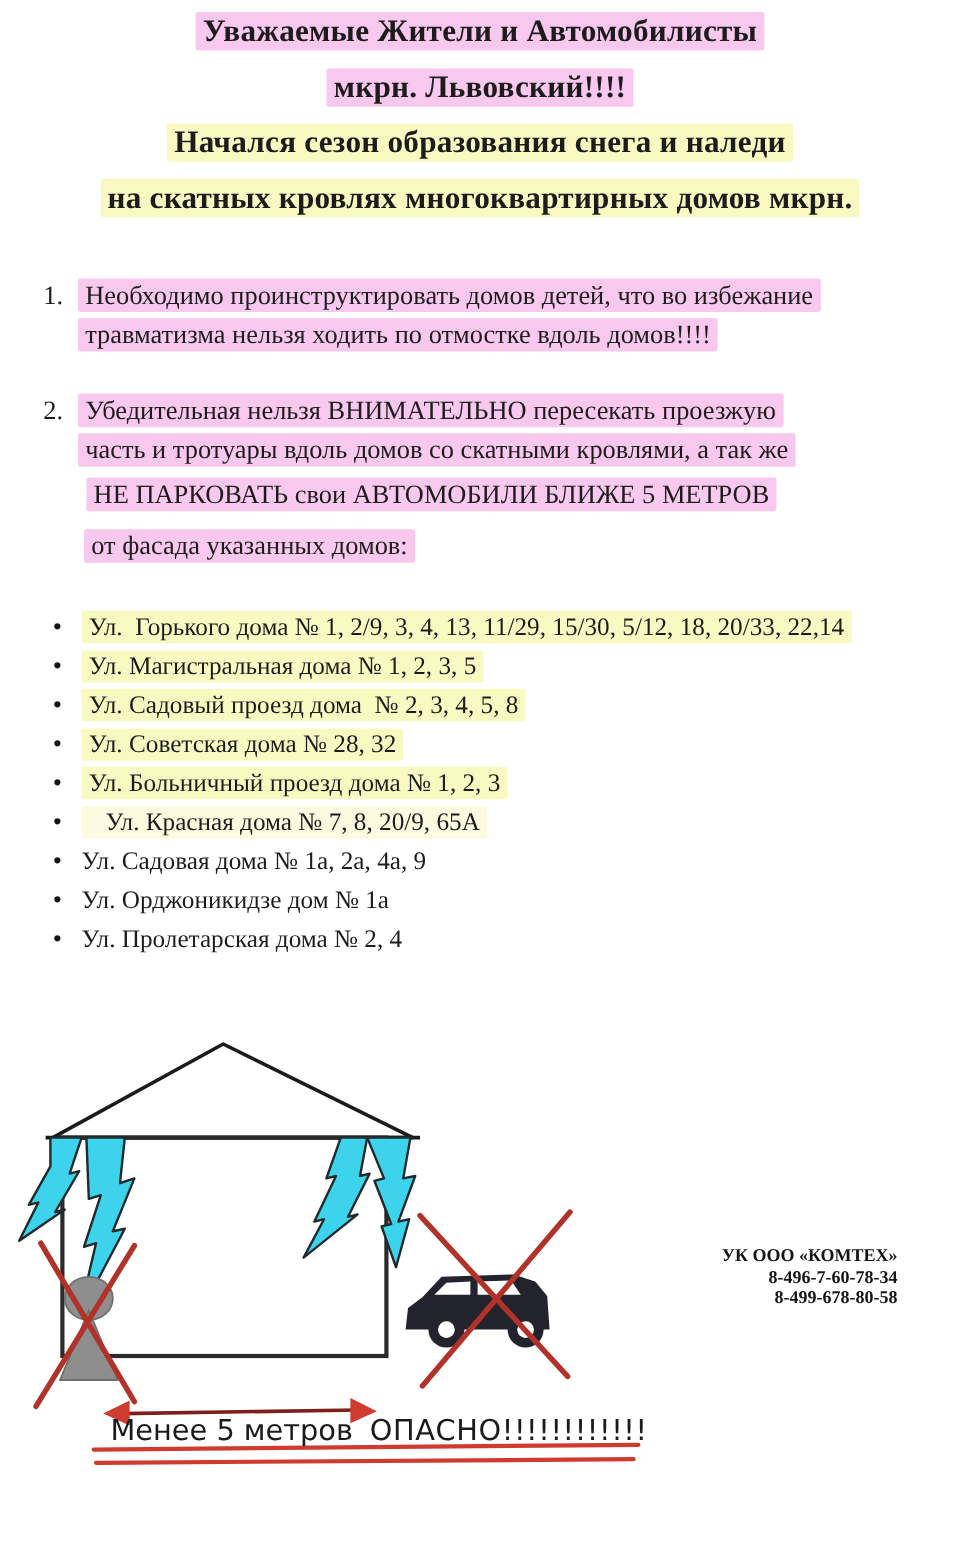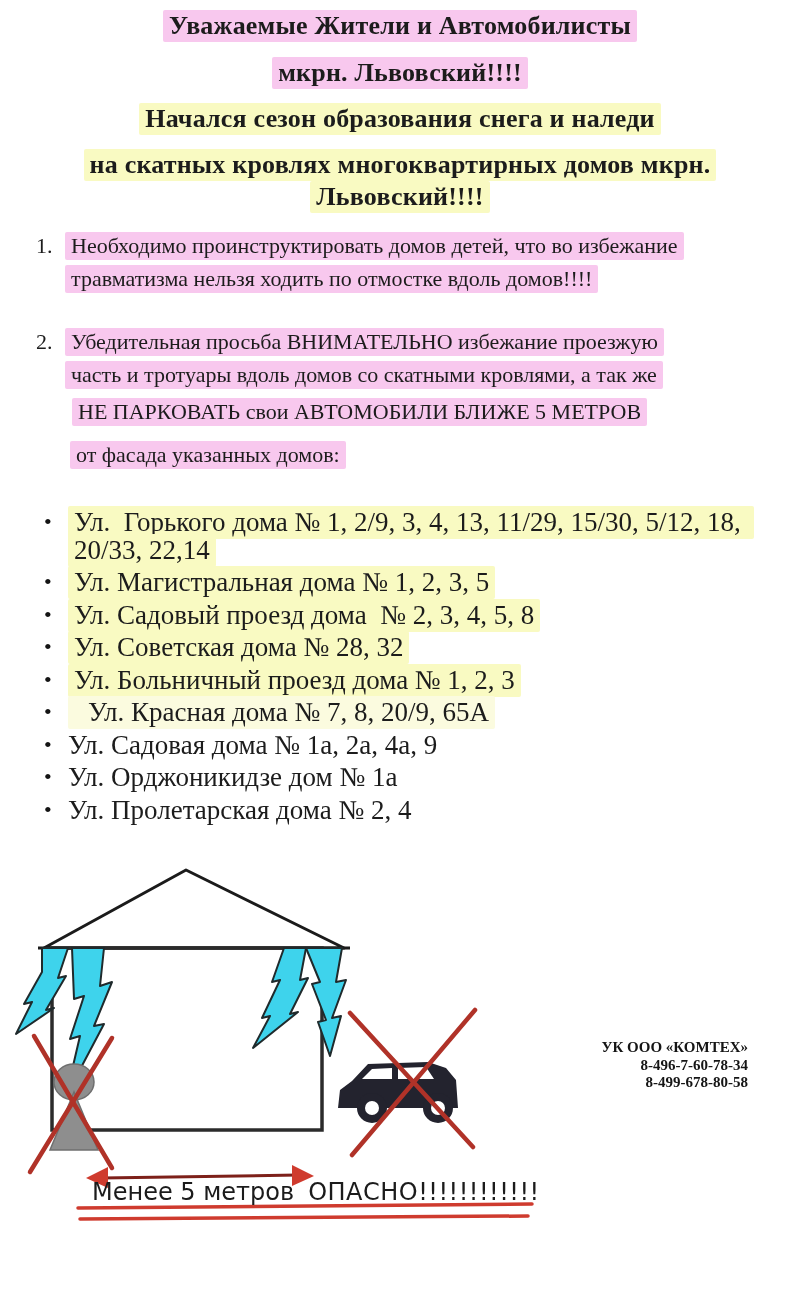--- a/index.html
+++ b/index.html
@@ -16,21 +16,21 @@
   
   .title-line{position:absolute;left:0;width:100%;text-align:center;
     font-weight:bold;font-size:26px;line-height:32px;letter-spacing:.2px;}
   
   .num-item{position:absolute;left:36px;width:748px;font-size:22px;line-height:33px;}
   .num-item .num{position:absolute;left:0;top:0;}
   .num-item .lines{margin-left:29px;}
   .num-item .line{margin:0;}
   
   .streets{position:absolute;left:68px;top:509px;width:700px;margin:0;padding:0;
-    list-style:none;font-size:27px;line-height:27.5px;}
+    list-style:none;font-size:21px;line-height:27.5px;}
   .streets li{position:relative;margin-bottom:5px;}
   .streets li::before{content:"•";position:absolute;left:-24px;top:-1px;font-size:22px;color:#141414;}
   .street-text{white-space:pre-wrap;}
   
   .contact{position:absolute;left:520px;top:1039px;width:228px;text-align:right;
     font-weight:bold;font-size:15px;line-height:17.5px;color:#151515;}
   
   .drawing{position:absolute;left:0;top:856px;}
   .roof{fill:#ffffff;stroke:#1b1b1b;stroke-width:3;stroke-linejoin:round;}
   .eaves{stroke:#1b1b1b;stroke-width:3;}
@@ -58,36 +58,33 @@
   </div>
   <div class="title-line" style="top:57px">
     <span class="hl hl-pink">мкрн. Львовский!!!!</span>
   </div>
   <div class="title-line" style="top:103px">
     <span class="hl hl-yellow">Начался сезон образования снега и наледи</span>
   </div>
   <div class="title-line" style="top:149px">
     <span class="hl hl-yellow">на скатных кровлях многоквартирных домов мкрн.</span>
   </div>
-  <div class="title-line" style="top:181px">
-    <span class="hl hl-yellow">Львовский!!!!</span>
-  </div>
 
   <div class="num-item" style="top:229px">
     <span class="num">1.</span>
     <div class="lines">
       <div class="line"><span class="hl hl-pink">Необходимо проинструктировать домов детей, что во избежание</span></div>
       <div class="line"><span class="hl hl-pink">травматизма нельзя ходить по отмостке вдоль домов!!!!</span></div>
     </div>
   </div>
 
   <div class="num-item" style="top:325px">
     <span class="num">2.</span>
     <div class="lines">
-      <div class="line"><span class="hl hl-pink">Убедительная просьба ВНИМАТЕЛЬНО избежание проезжую</span></div>
+      <div class="line"><span class="hl hl-pink">Убедительная нельзя ВНИМАТЕЛЬНО пересекать проезжую</span></div>
       <div class="line"><span class="hl hl-pink">часть и тротуары вдоль домов со скатными кровлями, а так же</span></div>
       <div class="line" style="margin-top:4px;padding-left:7px"><span class="hl hl-pink">НЕ ПАРКОВАТЬ свои АВТОМОБИЛИ БЛИЖЕ 5 МЕТРОВ</span></div>
       <div class="line" style="margin-top:10px;padding-left:5px"><span class="hl hl-pink">от фасада указанных домов:</span></div>
     </div>
   </div>
 
   <ul class="streets">
     <li><span class="street-text hl hl-yellow">Ул.  Горького дома № 1, 2/9, 3, 4, 13, 11/29, 15/30, 5/12, 18, 20/33, 22,14</span></li>
     <li><span class="street-text hl hl-yellow">Ул. Магистральная дома № 1, 2, 3, 5</span></li>
     <li><span class="street-text hl hl-yellow">Ул. Садовый проезд дома  № 2, 3, 4, 5, 8</span></li>

